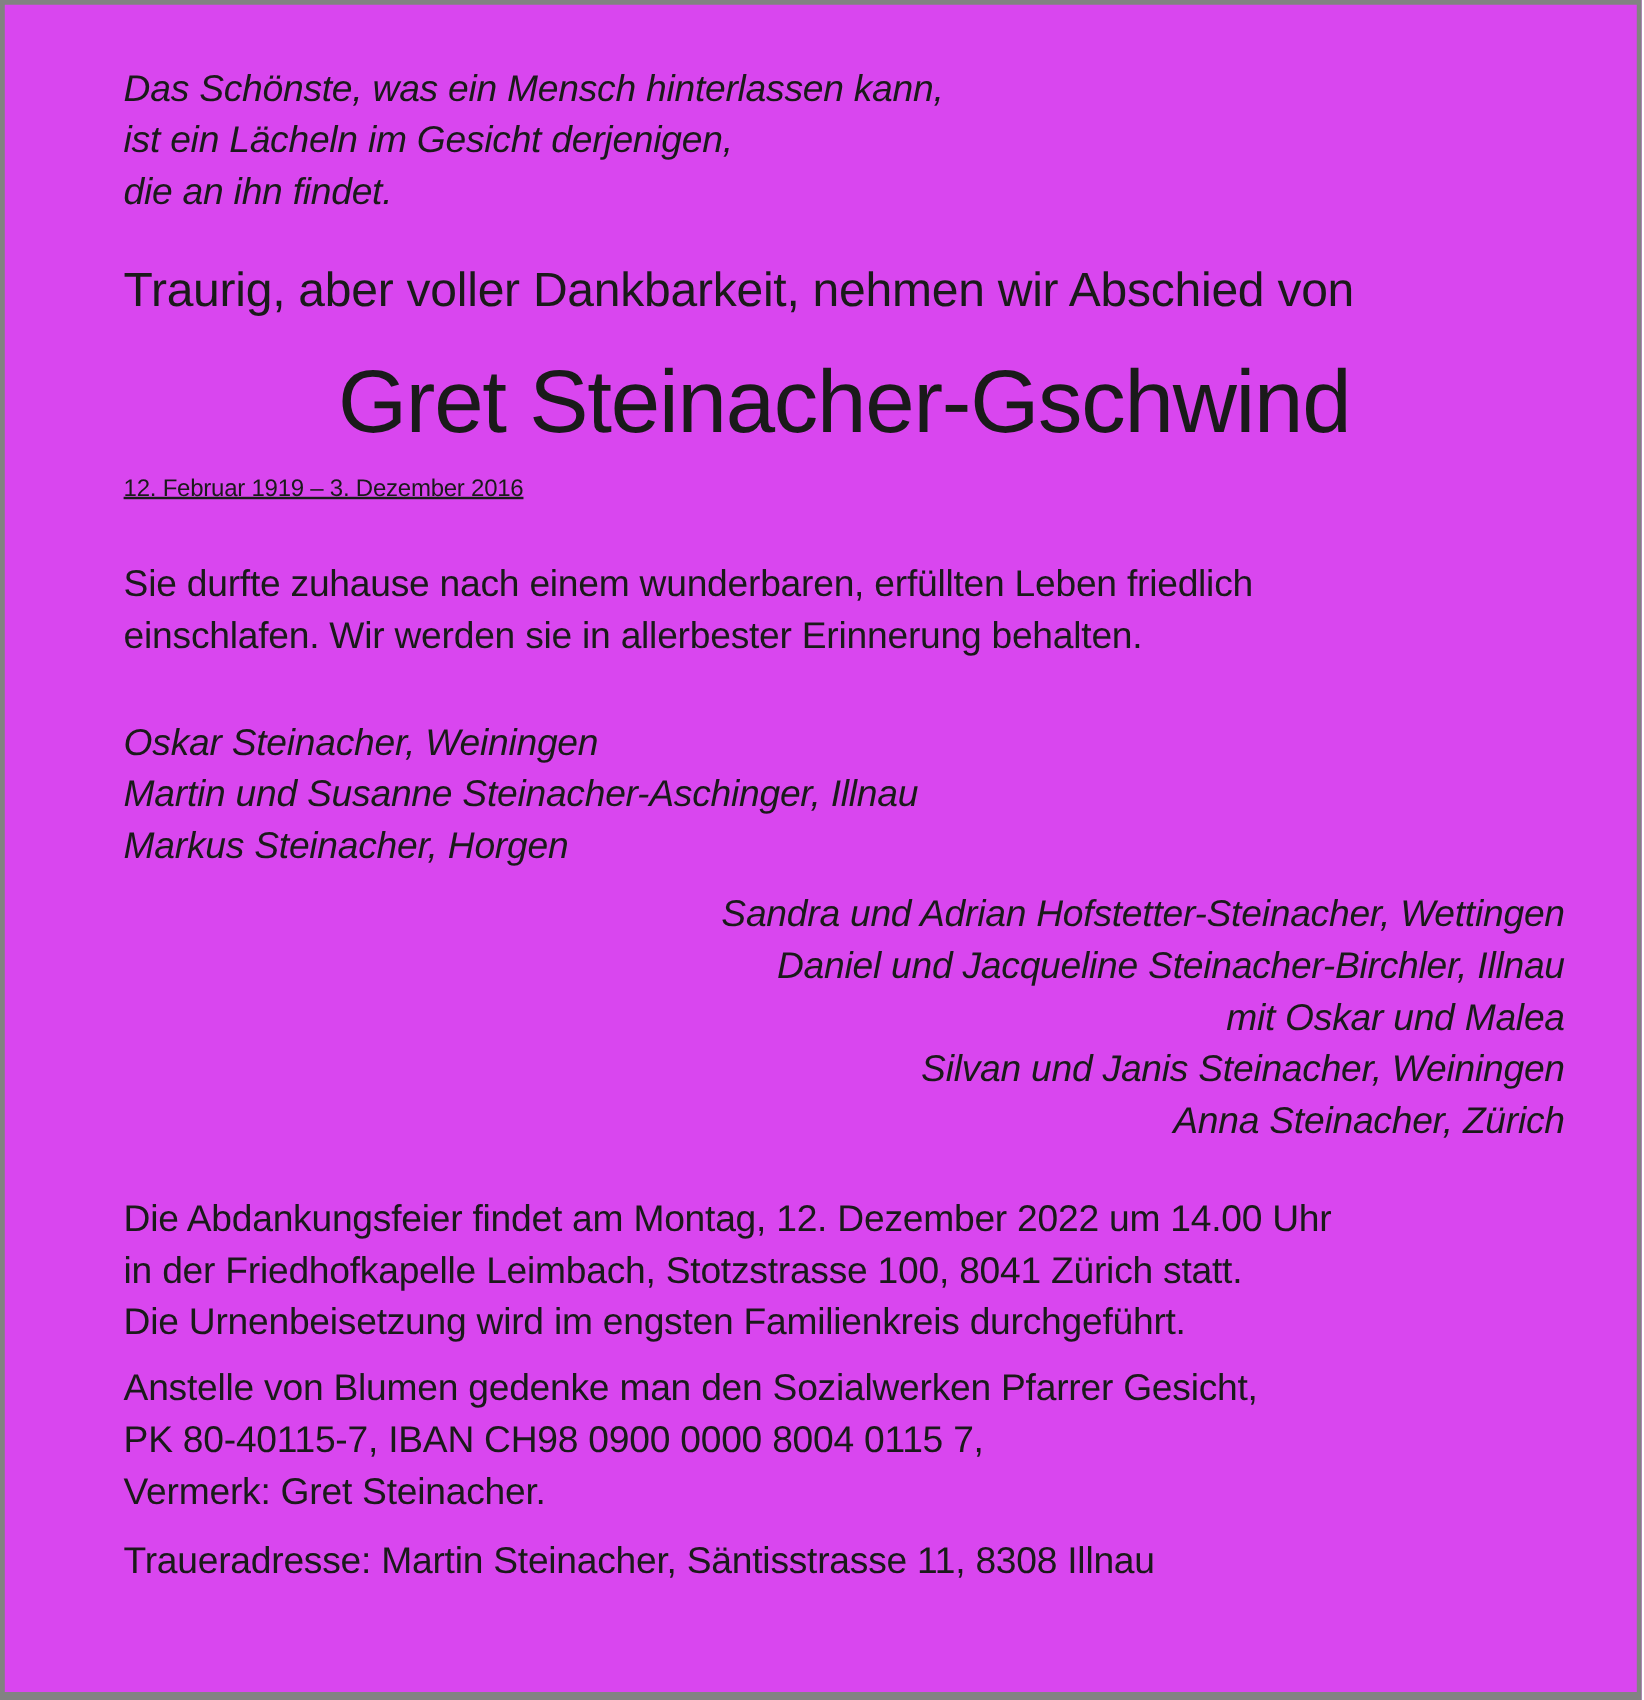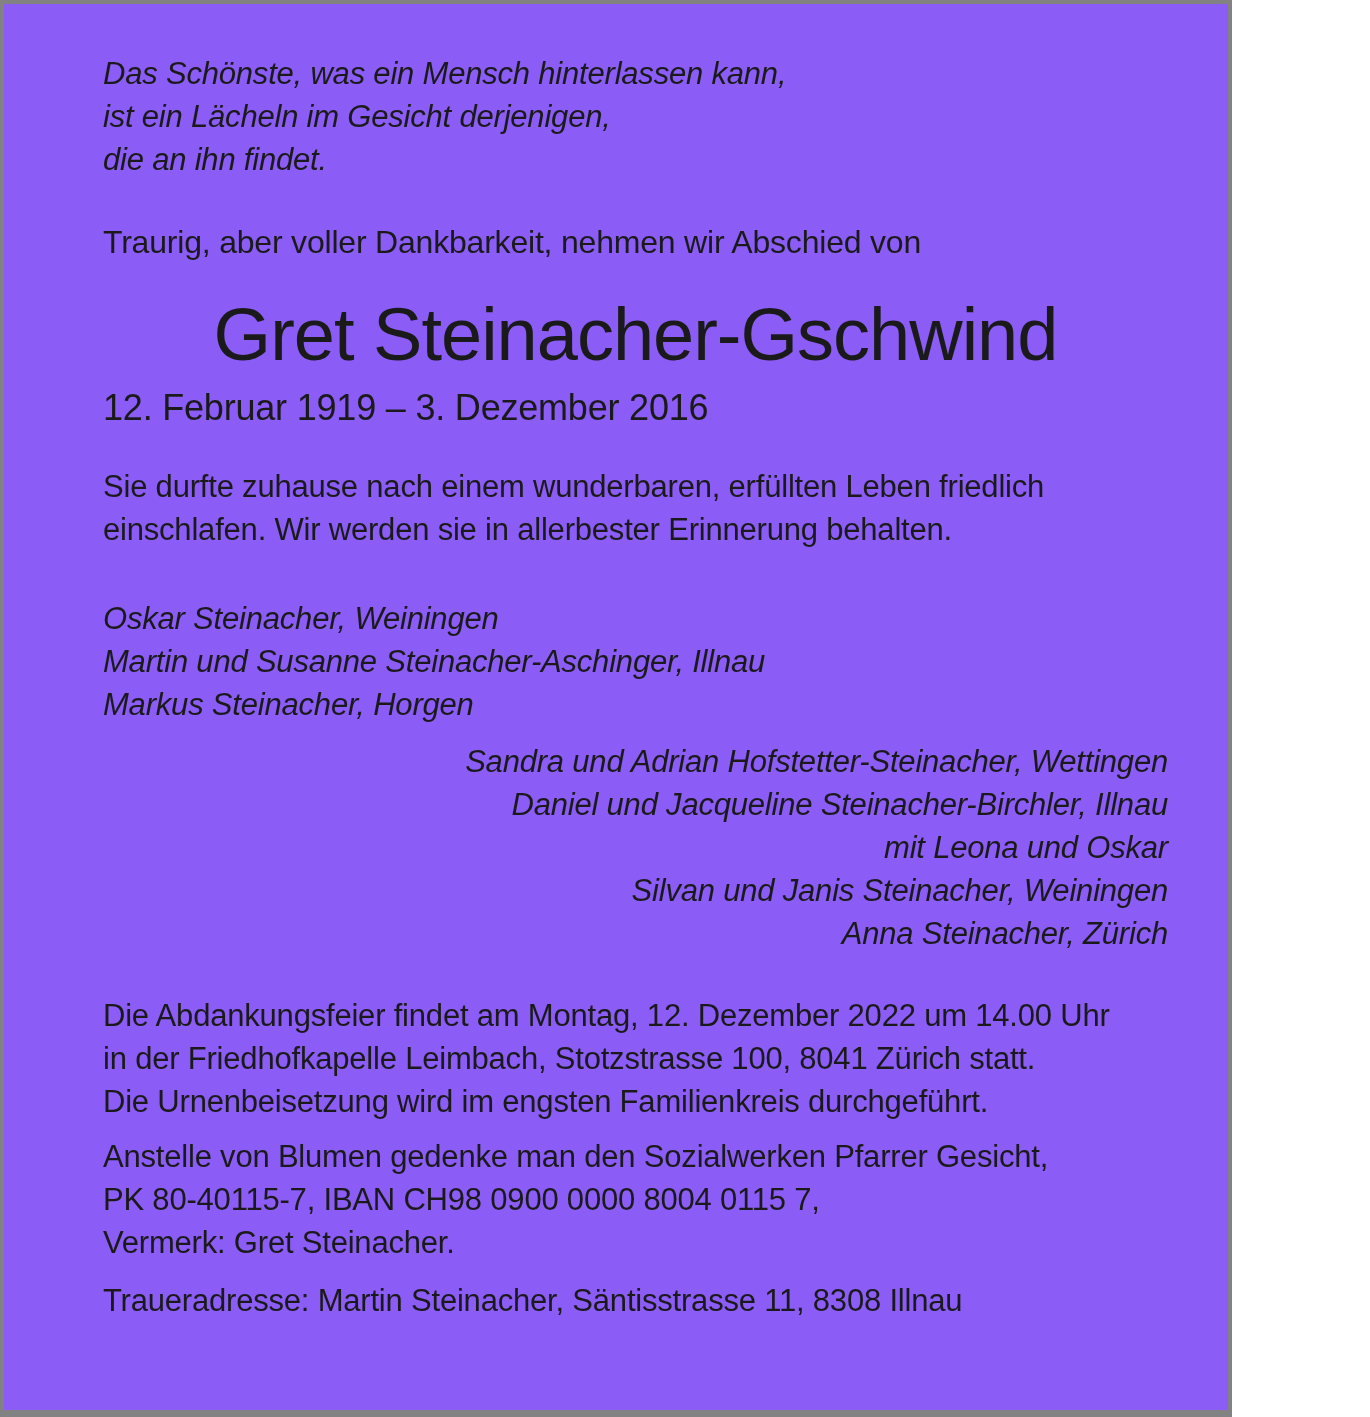--- a/index.html
+++ b/index.html
@@ -2,23 +2,23 @@
 <html><head>
 <meta charset="utf-8">
 <style>
   html, body {
     margin: 0;
     padding: 0;
     background: #ffffff;
   }
   .page {
     box-sizing: border-box;
-    width: 1232px;
+    width: 1368px;
     height: 1417px;
-    background: #8b5cf6;
+    background: #d946ef;
     border: 4px solid #828282;
     border-bottom-width: 7px;
     overflow: hidden;
   }
   .content {
     box-sizing: border-box;
     padding: 48px 60px 0 99px;
     font-family: "Liberation Sans", "DejaVu Sans", sans-serif;
     color: #1a1a1a;
     letter-spacing: -0.2px;
@@ -27,35 +27,36 @@
     margin: 0;
     padding: 0;
   }
   .quote {
     font-style: italic;
     font-size: 31px;
     line-height: 40px;
   }
   .intro {
     margin-top: 40px !important;
-    font-size: 32px;
+    font-size: 40px;
     line-height: 43px;
   }
   .name {
     margin-top: 30px !important;
     font-size: 74px;
     line-height: 82px;
     font-weight: 400;
     letter-spacing: -1px;
     text-align: center;
   }
   .dates {
     margin-top: 10px !important;
-    font-size: 36px;
+    font-size: 20px;
     line-height: 43px;
+    text-decoration: underline;
   }
   .block {
     font-size: 31px;
     line-height: 43px;
   }
   .italic {
     font-style: italic;
   }
   .obituary     { margin-top: 36px !important; }
   .family-1     { margin-top: 46px !important; }
@@ -89,21 +90,21 @@
 
     <div class="block italic family-1">
       <div>Oskar Steinacher, Weiningen</div>
       <div>Martin und Susanne Steinacher-Aschinger, Illnau</div>
       <div>Markus Steinacher, Horgen</div>
     </div>
 
     <div class="block italic family-2">
       <div>Sandra und Adrian Hofstetter-Steinacher, Wettingen</div>
       <div>Daniel und Jacqueline Steinacher-Birchler, Illnau</div>
-      <div>mit Leona und Oskar</div>
+      <div>mit Oskar und Malea</div>
       <div>Silvan und Janis Steinacher, Weiningen</div>
       <div>Anna Steinacher, Zürich</div>
     </div>
 
     <div class="block service">
       <div>Die Abdankungsfeier findet am Montag, 12. Dezember 2022 um 14.00 Uhr</div>
       <div>in der Friedhofkapelle Leimbach, Stotzstrasse 100, 8041 Zürich statt.</div>
       <div>Die Urnenbeisetzung wird im engsten Familienkreis durchgeführt.</div>
     </div>
 

